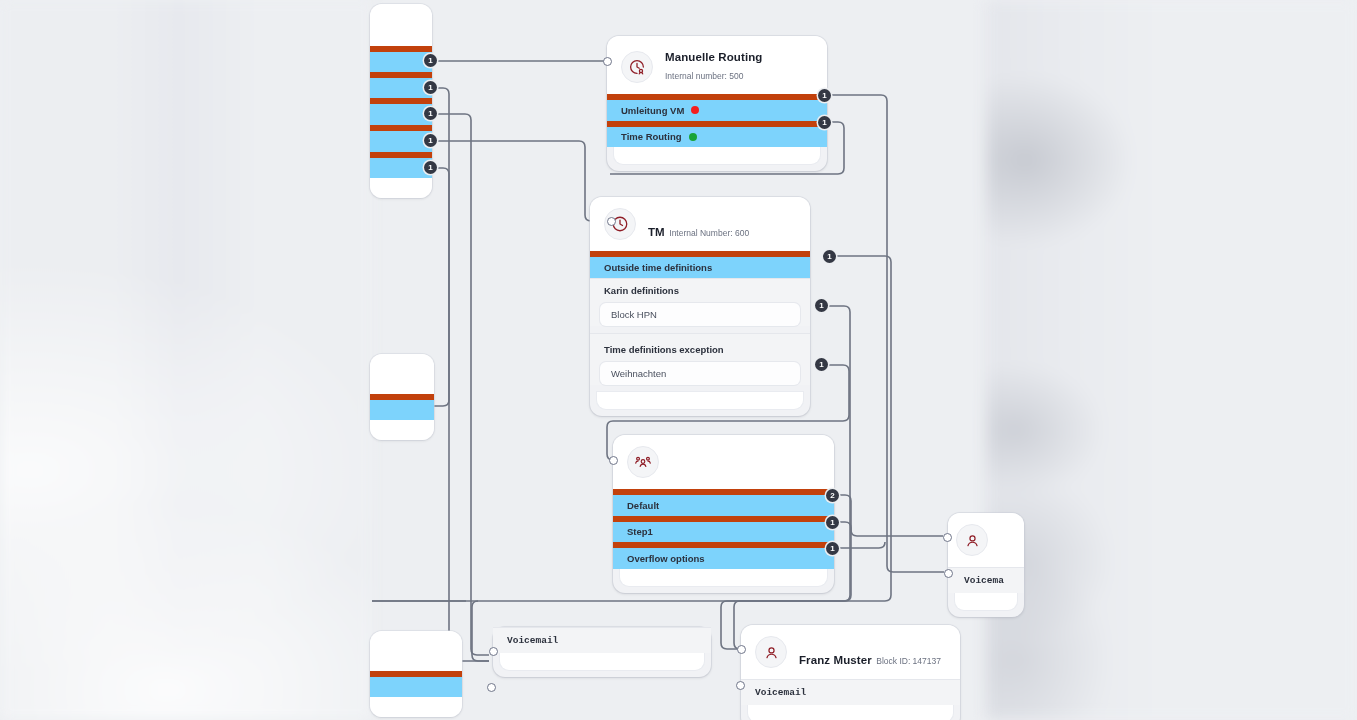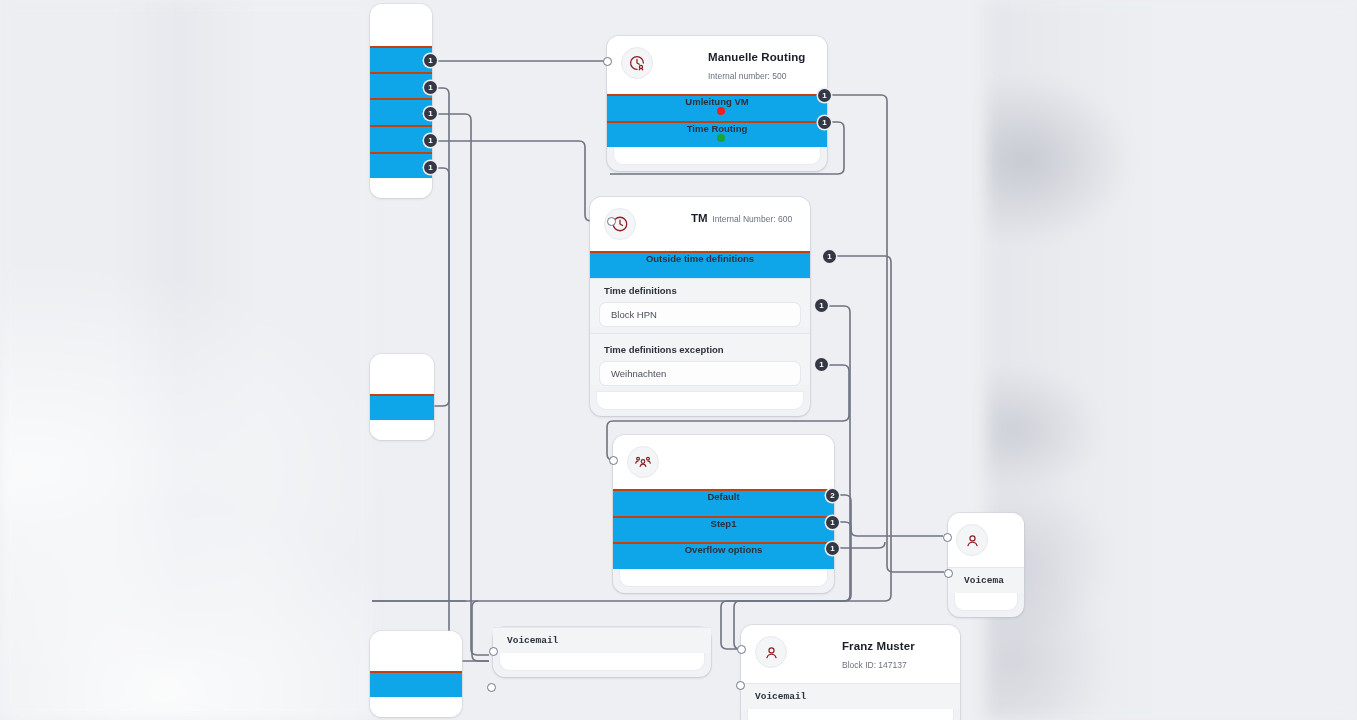--- a/index.html
+++ b/index.html
@@ -40,24 +40,23 @@
   
   .node{
     position:absolute;
     border-radius:12px;
     background:#f1f2f5;
     box-shadow:0 1px 3px rgba(28,32,44,.13), 0 0 0 1px rgba(210,214,222,.55);
   }
   .node-head{
     background:#ffffff;
     border-radius:12px 12px 0 0;
-    display:flex;align-items:flex-start;
+    display:flex;align-items:flex-end;
     padding:11px 14px;
     box-sizing:border-box;
-    gap:43px;
   }
   .avatar{
     width:30px;height:30px;border-radius:50%;
     background:#f4f5f7;
     border:1px solid #e7e9ee;
     display:flex;align-items:center;justify-content:center;
     flex:0 0 auto;margin-right:12px;
   }
   .avatar svg{display:block;}
   .head-text{min-width:0;}
@@ -69,24 +68,23 @@
     font-size:8.5px;color:#6b7180;line-height:1.35;margin-top:1px;white-space:nowrap;
   }
 
   .row{
     position:relative;
     height:26.5px;
     display:flex;align-items:center;
     padding:0 14px;
     box-sizing:border-box;
     font-size:9.5px;font-weight:bold;color:#2c313d;
-    background:#0ea5e9;
-    border-top:2px solid #c2410c;
+    background:#7dd3fc;
+    border-top:6px solid #c2410c;
     white-space:nowrap;
-    flex-direction:column;
   }
   .row .dot{
     width:8px;height:8px;border-radius:50%;margin-left:7px;flex:0 0 auto;
   }
   .sect-label{
     height:24px;display:flex;align-items:center;padding:0 14px;
     font-size:9.5px;font-weight:bold;color:#2c313d;
     background:#f3f4f6;border-top:1px solid #e5e7ec;box-sizing:border-box;
     white-space:nowrap;
   }
@@ -241,21 +239,21 @@
       </span>
       <span class="head-text">
         <span class="node-title">TM</span>
         <span class="node-sub">Internal Number: 600</span>
       </span>
     </div>
     <div class="row">
       <span>Outside time definitions</span>
     </div>
     <div class="sect-wrap">
-      <div class="sect-label" style="border-top:none;">Time definitions</div>
+      <div class="sect-label" style="border-top:none;">Karin definitions</div>
       <div class="subitem">Block HPN</div>
     </div>
     <div class="sect-wrap">
       <div class="sect-label" style="border-top:none;padding-top:4px;height:28px;">Time definitions exception</div>
       <div class="subitem">Weihnachten</div>
     </div>
     <div class="node-foot"></div>
   </div>
   <div class="port" style="left:607px;top:217px;"></div>
   <div class="badge" style="left:823px;top:250px;">1</div>

